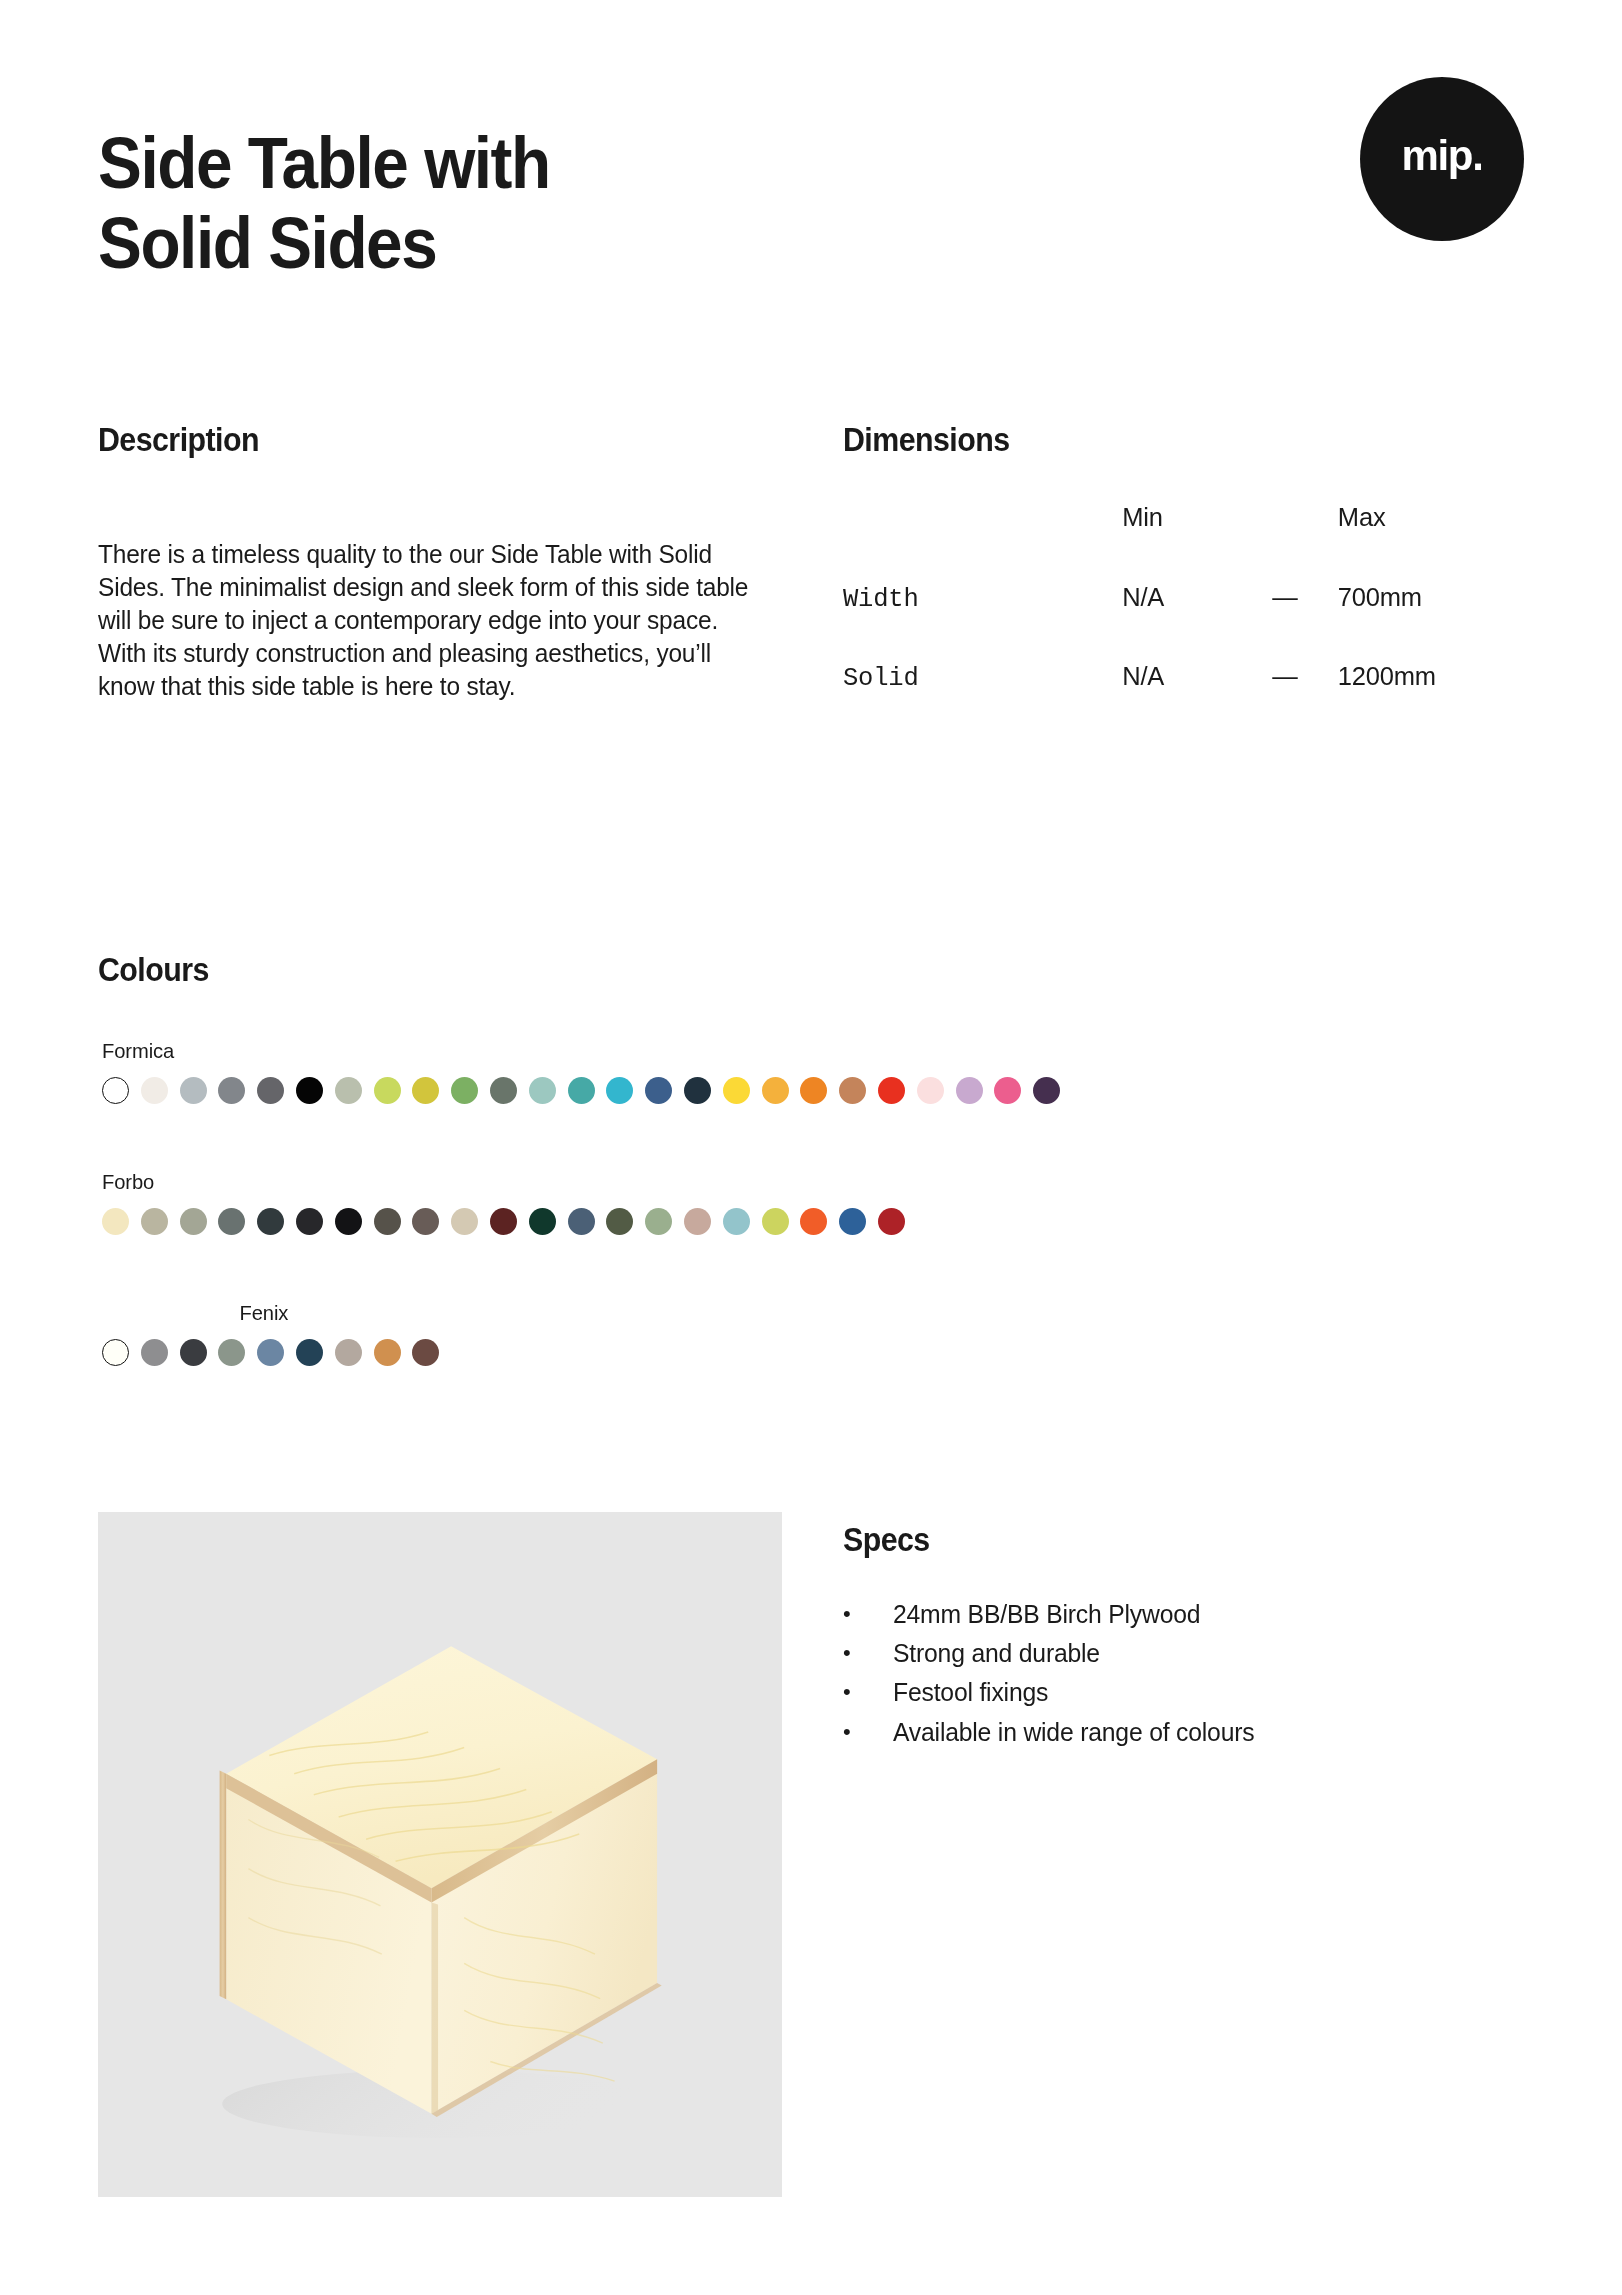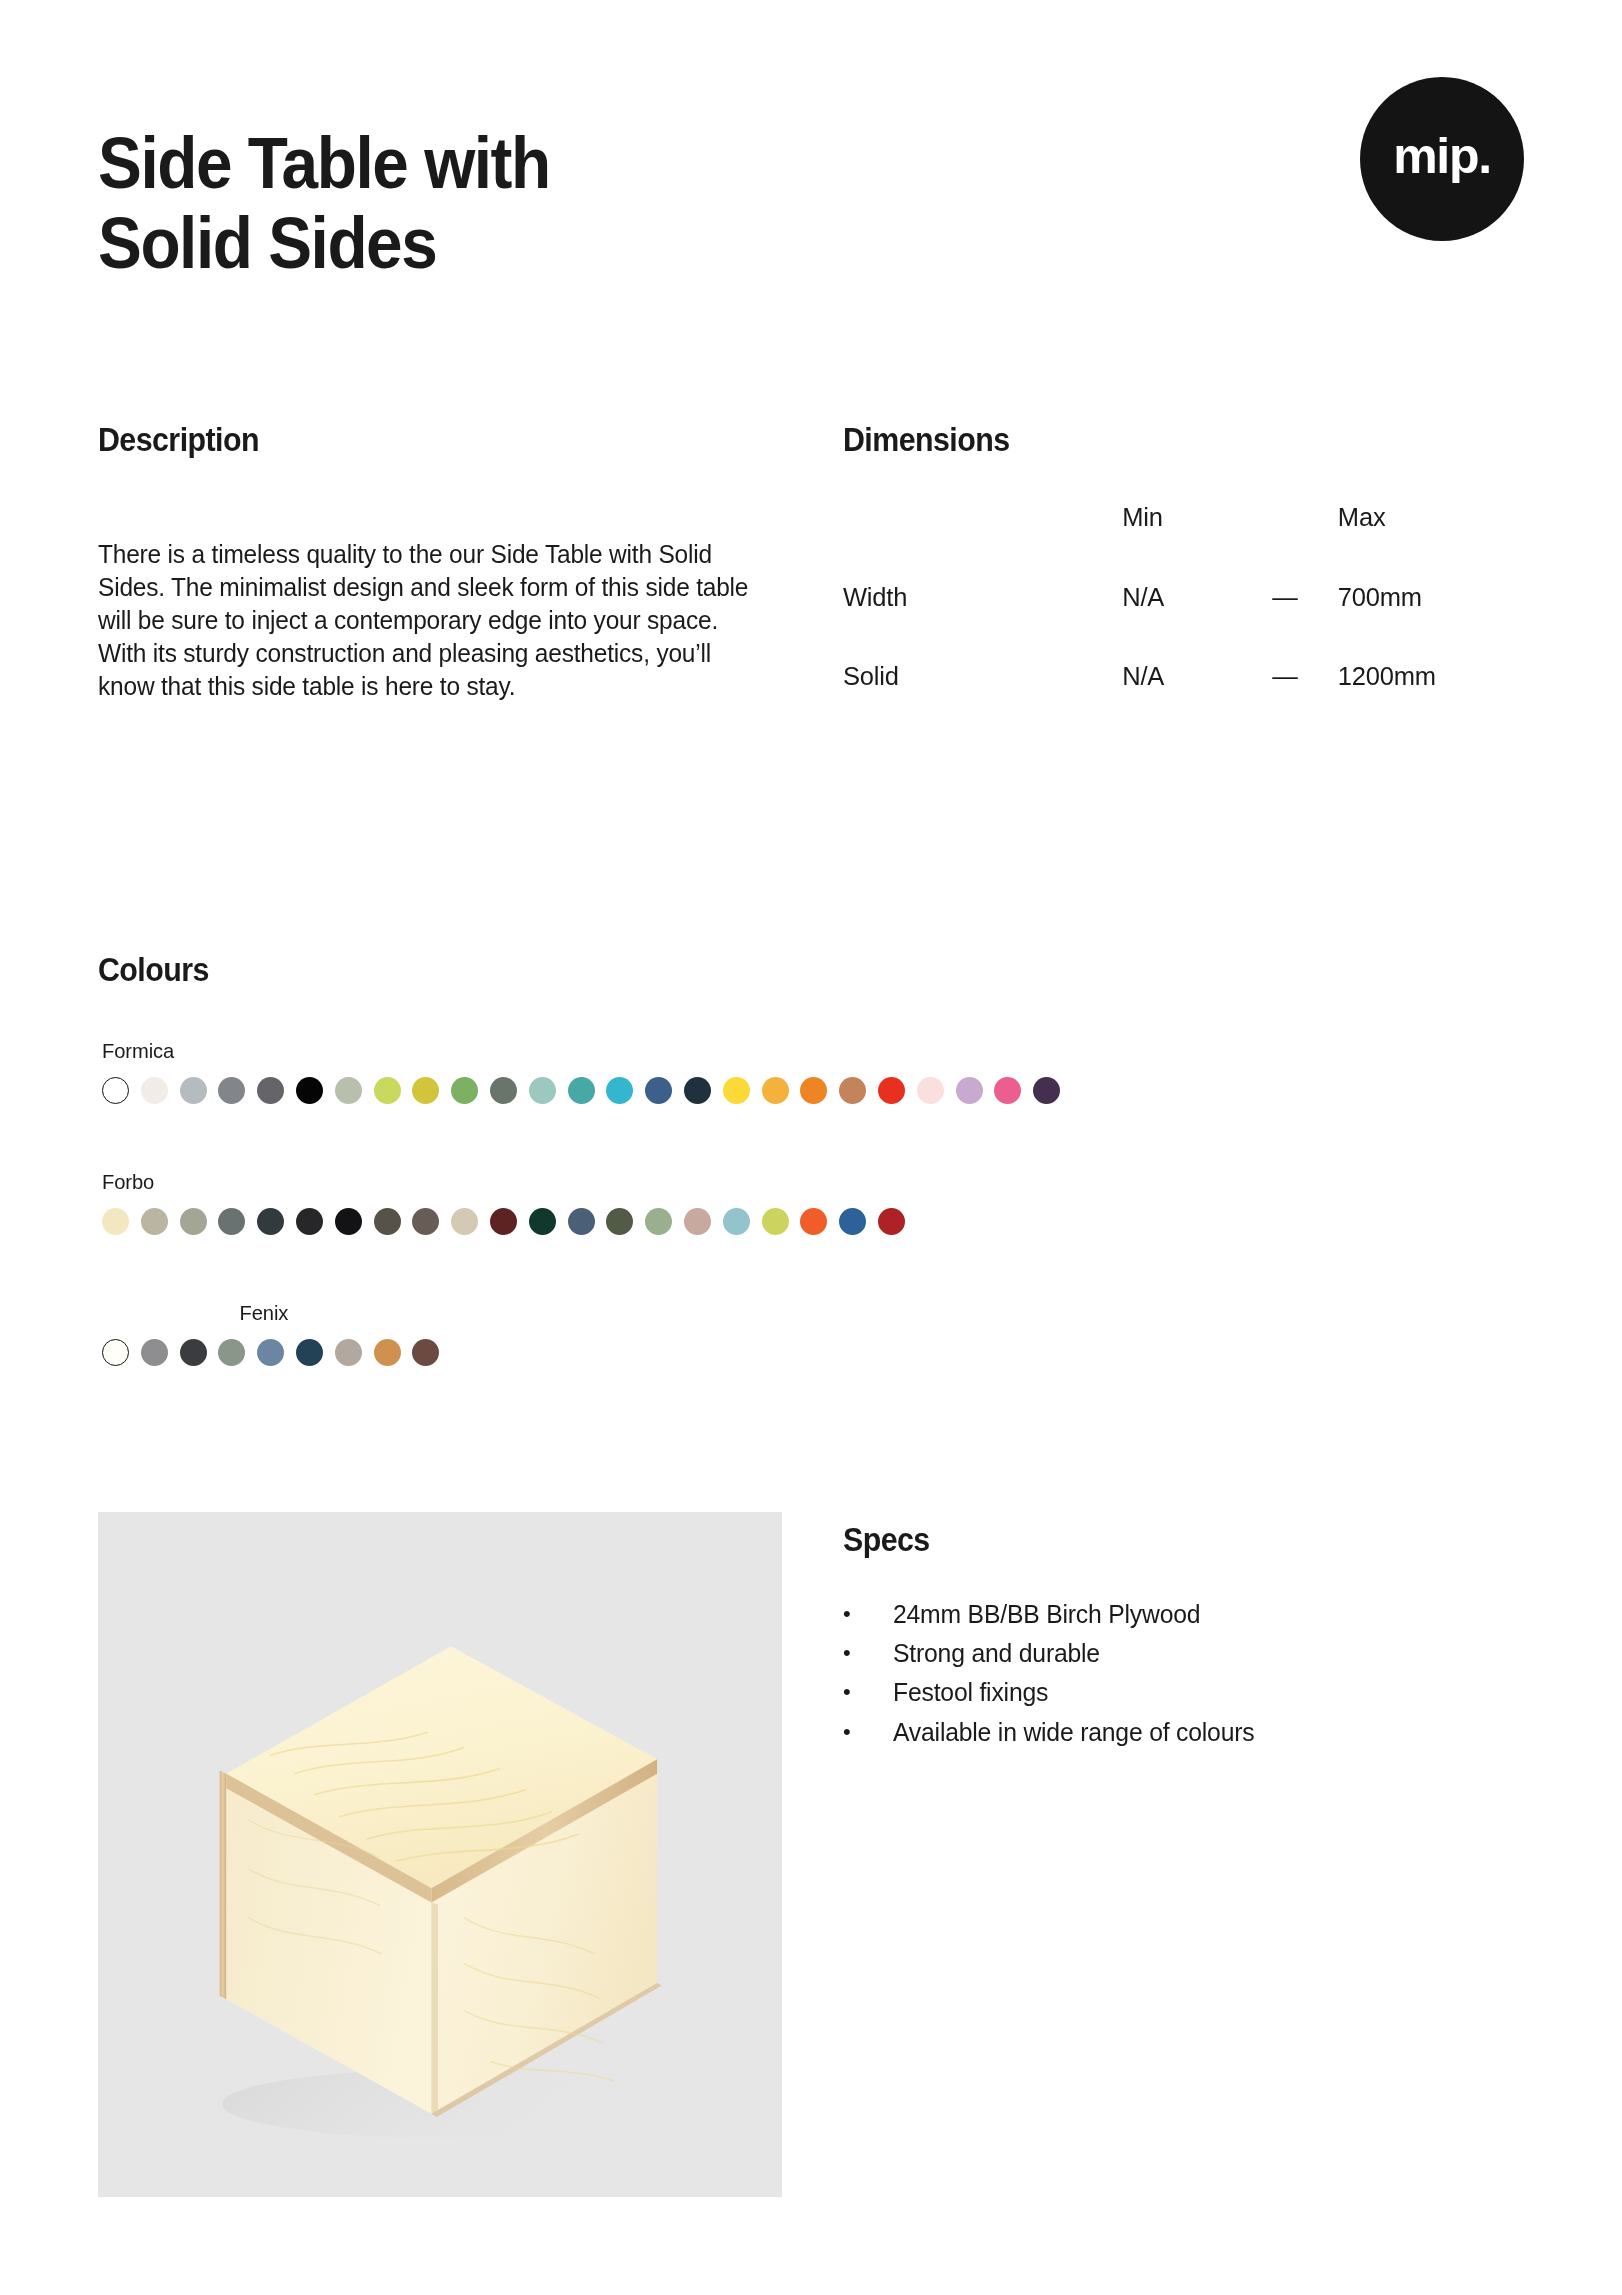--- a/index.html
+++ b/index.html
@@ -39,21 +39,21 @@
     width: 164px;
     height: 164px;
     border-radius: 50%;
     background: #141414;
     display: flex;
     align-items: center;
     justify-content: center;
   }
   .brand-logo-text {
     color: #ffffff;
-    font-size: 50px;
+    font-size: 42px;
     font-weight: 700;
     letter-spacing: -1.3px;
     line-height: 1;
     position: relative;
     top: -2.6px;
   }
 
   
   .section-heading {
     position: absolute;
@@ -94,21 +94,21 @@
     color: #1a1a1a;
   }
   .dims-table th, .dims-table td {
     padding: 0;
     font-weight: 400;
     text-align: left;
     vertical-align: baseline;
   }
   .dims-table thead th { height: 80px; }
   .dims-table tbody td { height: 79px; }
-  .col-label { width: 255px; }
+  .col-label { width: 255px; font-family: Liberation Mono, monospace; }
   .col-min   { width: 137px; text-align: center; margin-left: 32px; }
   .col-dash  { width: 60px;  text-align: center; }
   .col-max   { width: 170px; text-align: center; }
   .dims-table thead .col-dash { text-align: center; }
 
   
   #colours-heading { left: 98px; top: 951px; }
   .swatch-group { position: absolute; left: 102px; }
   .swatch-group-label {
     font-size: 21px;

